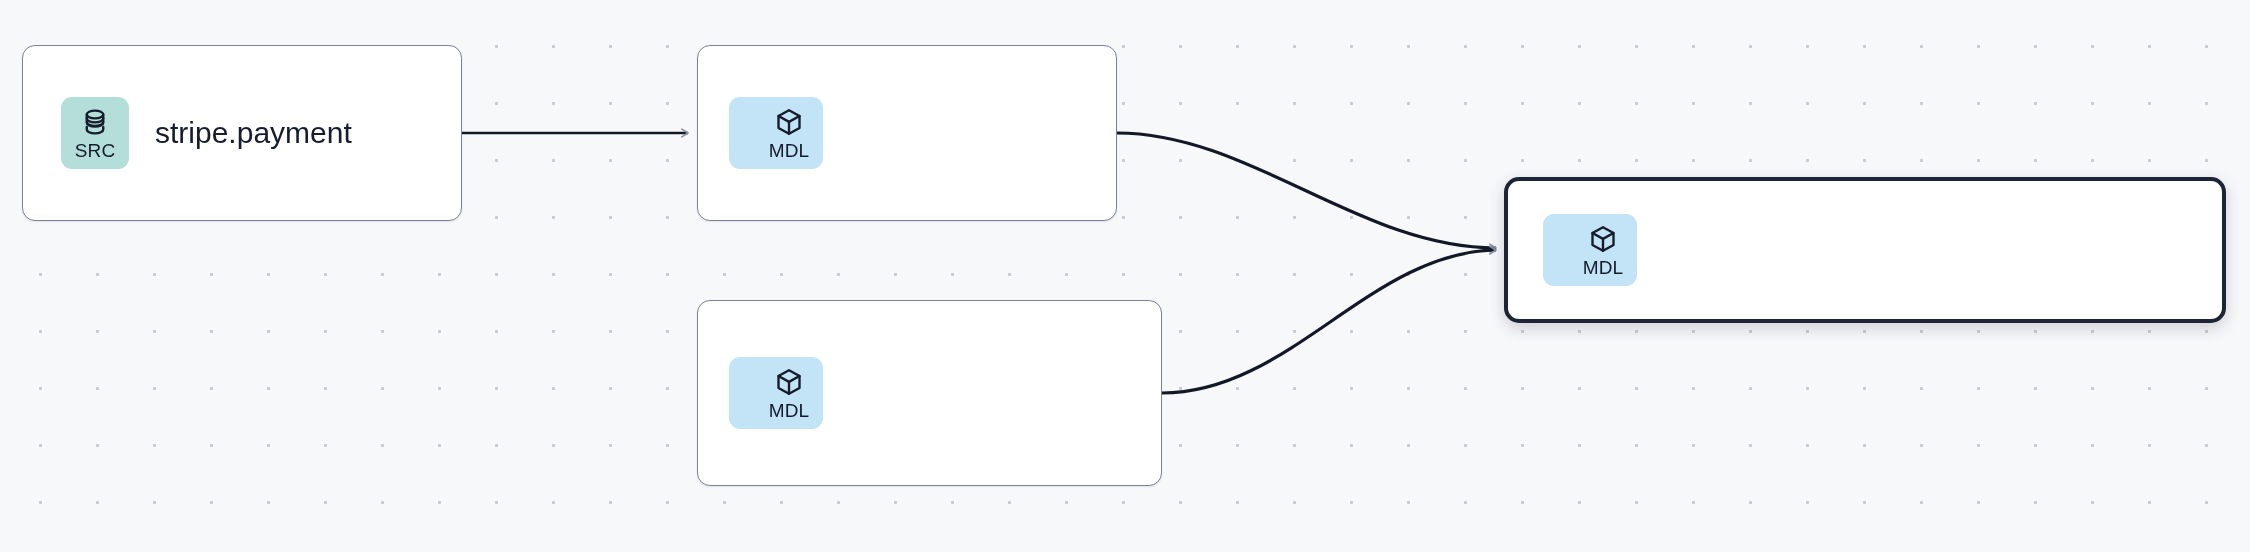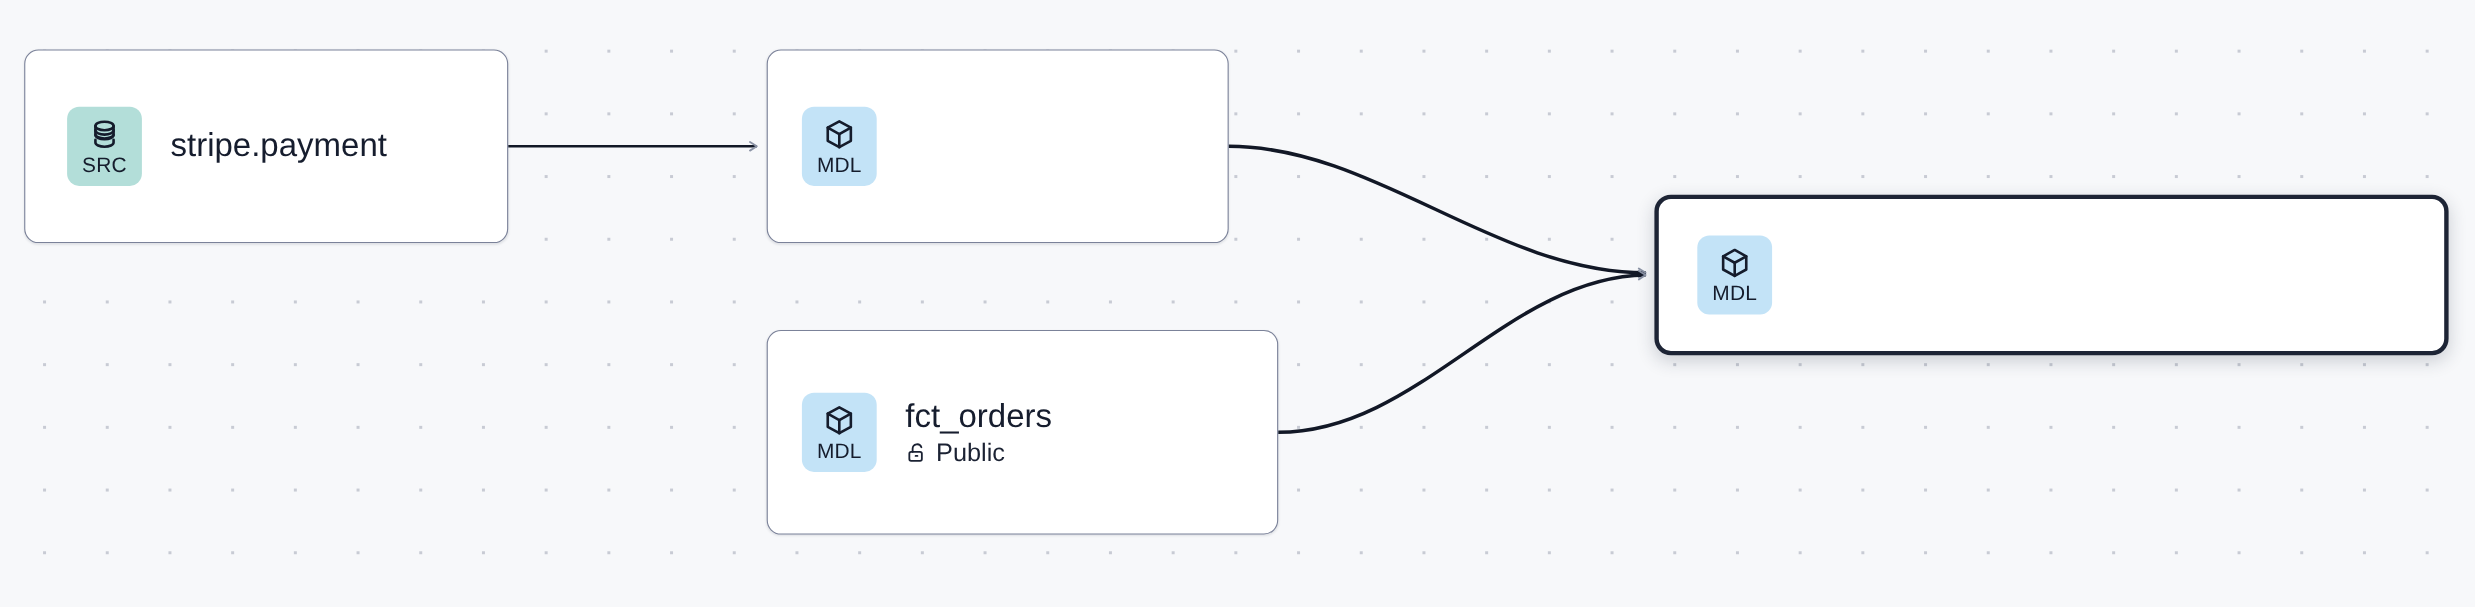--- a/index.html
+++ b/index.html
@@ -55,21 +55,21 @@
     width: 68px;
     height: 72px;
     border-radius: 11px;
     display: flex;
     flex-direction: column;
     align-items: center;
     justify-content: center;
     gap: 1px;
   }
   .badge.src { background: #b3ded9; }
-  .badge.mdl { background: #c3e3f7; }
+  .badge.mdl { background: #c3e3f7; padding-left: 26px; }
 
   .badge .glyph {
     display: block;
     line-height: 0;
   }
   .badge .kind {
     font-size: 19px;
     line-height: 1;
     color: #151c2c;
     letter-spacing: 0.2px;
@@ -179,33 +179,20 @@
     <div class="badge mdl">
       <span class="glyph">
         <svg width="30" height="30" viewBox="0 0 24 24" fill="none" stroke="#151c2c" stroke-width="1.9" stroke-linecap="round" stroke-linejoin="round">
           <path d="M12,2.6 L20.4,7.2 L20.4,16.8 L12,21.4 L3.6,16.8 L3.6,7.2 Z"></path>
           <path d="M3.6,7.2 L12,11.9 L20.4,7.2"></path>
           <path d="M12,11.9 L12,21.4"></path>
         </svg>
       </span>
       <span class="kind">MDL</span>
     </div>
-    <div class="node-text">
-      <div class="node-title">fct_orders</div>
-      <div class="node-sub">
-        <span class="lock-glyph">
-          <svg width="21" height="21" viewBox="0 0 24 24" fill="none" stroke="#1b2233" stroke-width="1.9" stroke-linecap="round" stroke-linejoin="round">
-            <rect x="4.2" y="11.2" width="13" height="9.4" rx="1.9"></rect>
-            <path d="M7.6,11.2 V7.9 a4.7,4.7 0 0 1 9.1,-1.5"></path>
-            <path d="M10.7,15.4 h1.9"></path>
-          </svg>
-        </span>
-        <span>Public</span>
-      </div>
-    </div>
   </div>
 
   <div class="node selected" id="node-agg-journey">
     <div class="badge mdl">
       <span class="glyph">
         <svg width="30" height="30" viewBox="0 0 24 24" fill="none" stroke="#151c2c" stroke-width="1.9" stroke-linecap="round" stroke-linejoin="round">
           <path d="M12,2.6 L20.4,7.2 L20.4,16.8 L12,21.4 L3.6,16.8 L3.6,7.2 Z"></path>
           <path d="M3.6,7.2 L12,11.9 L20.4,7.2"></path>
           <path d="M12,11.9 L12,21.4"></path>
         </svg>

